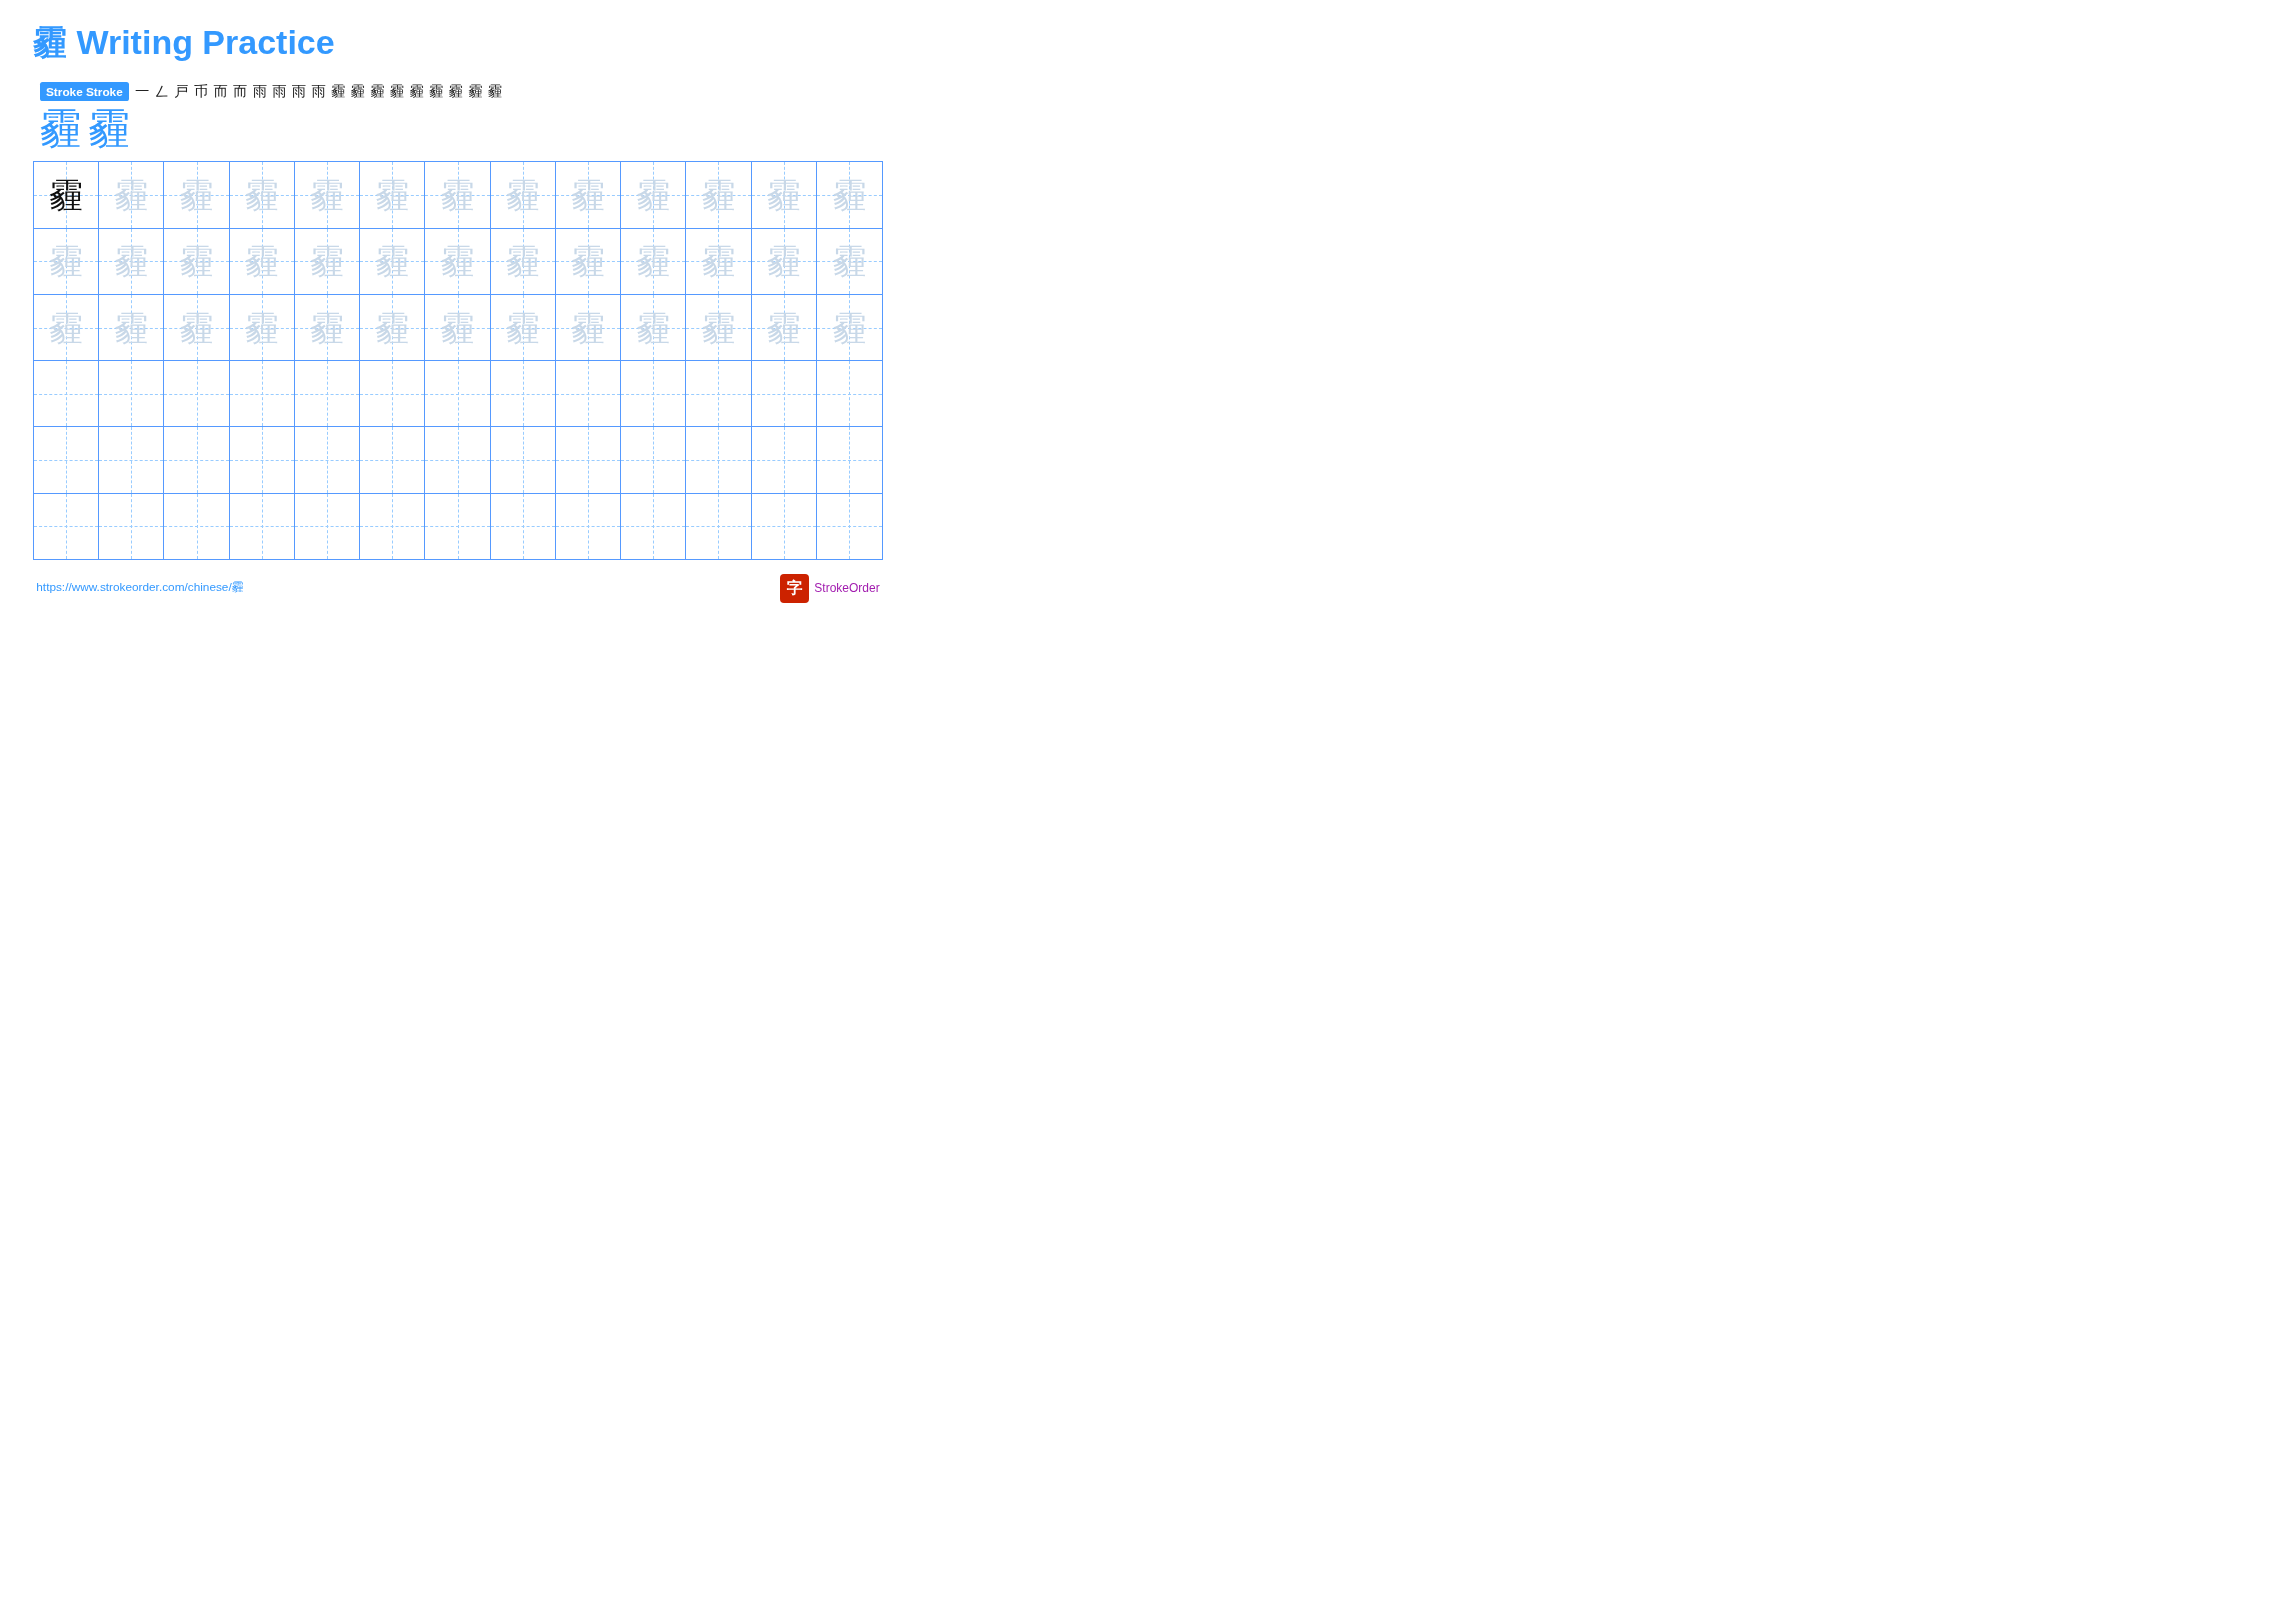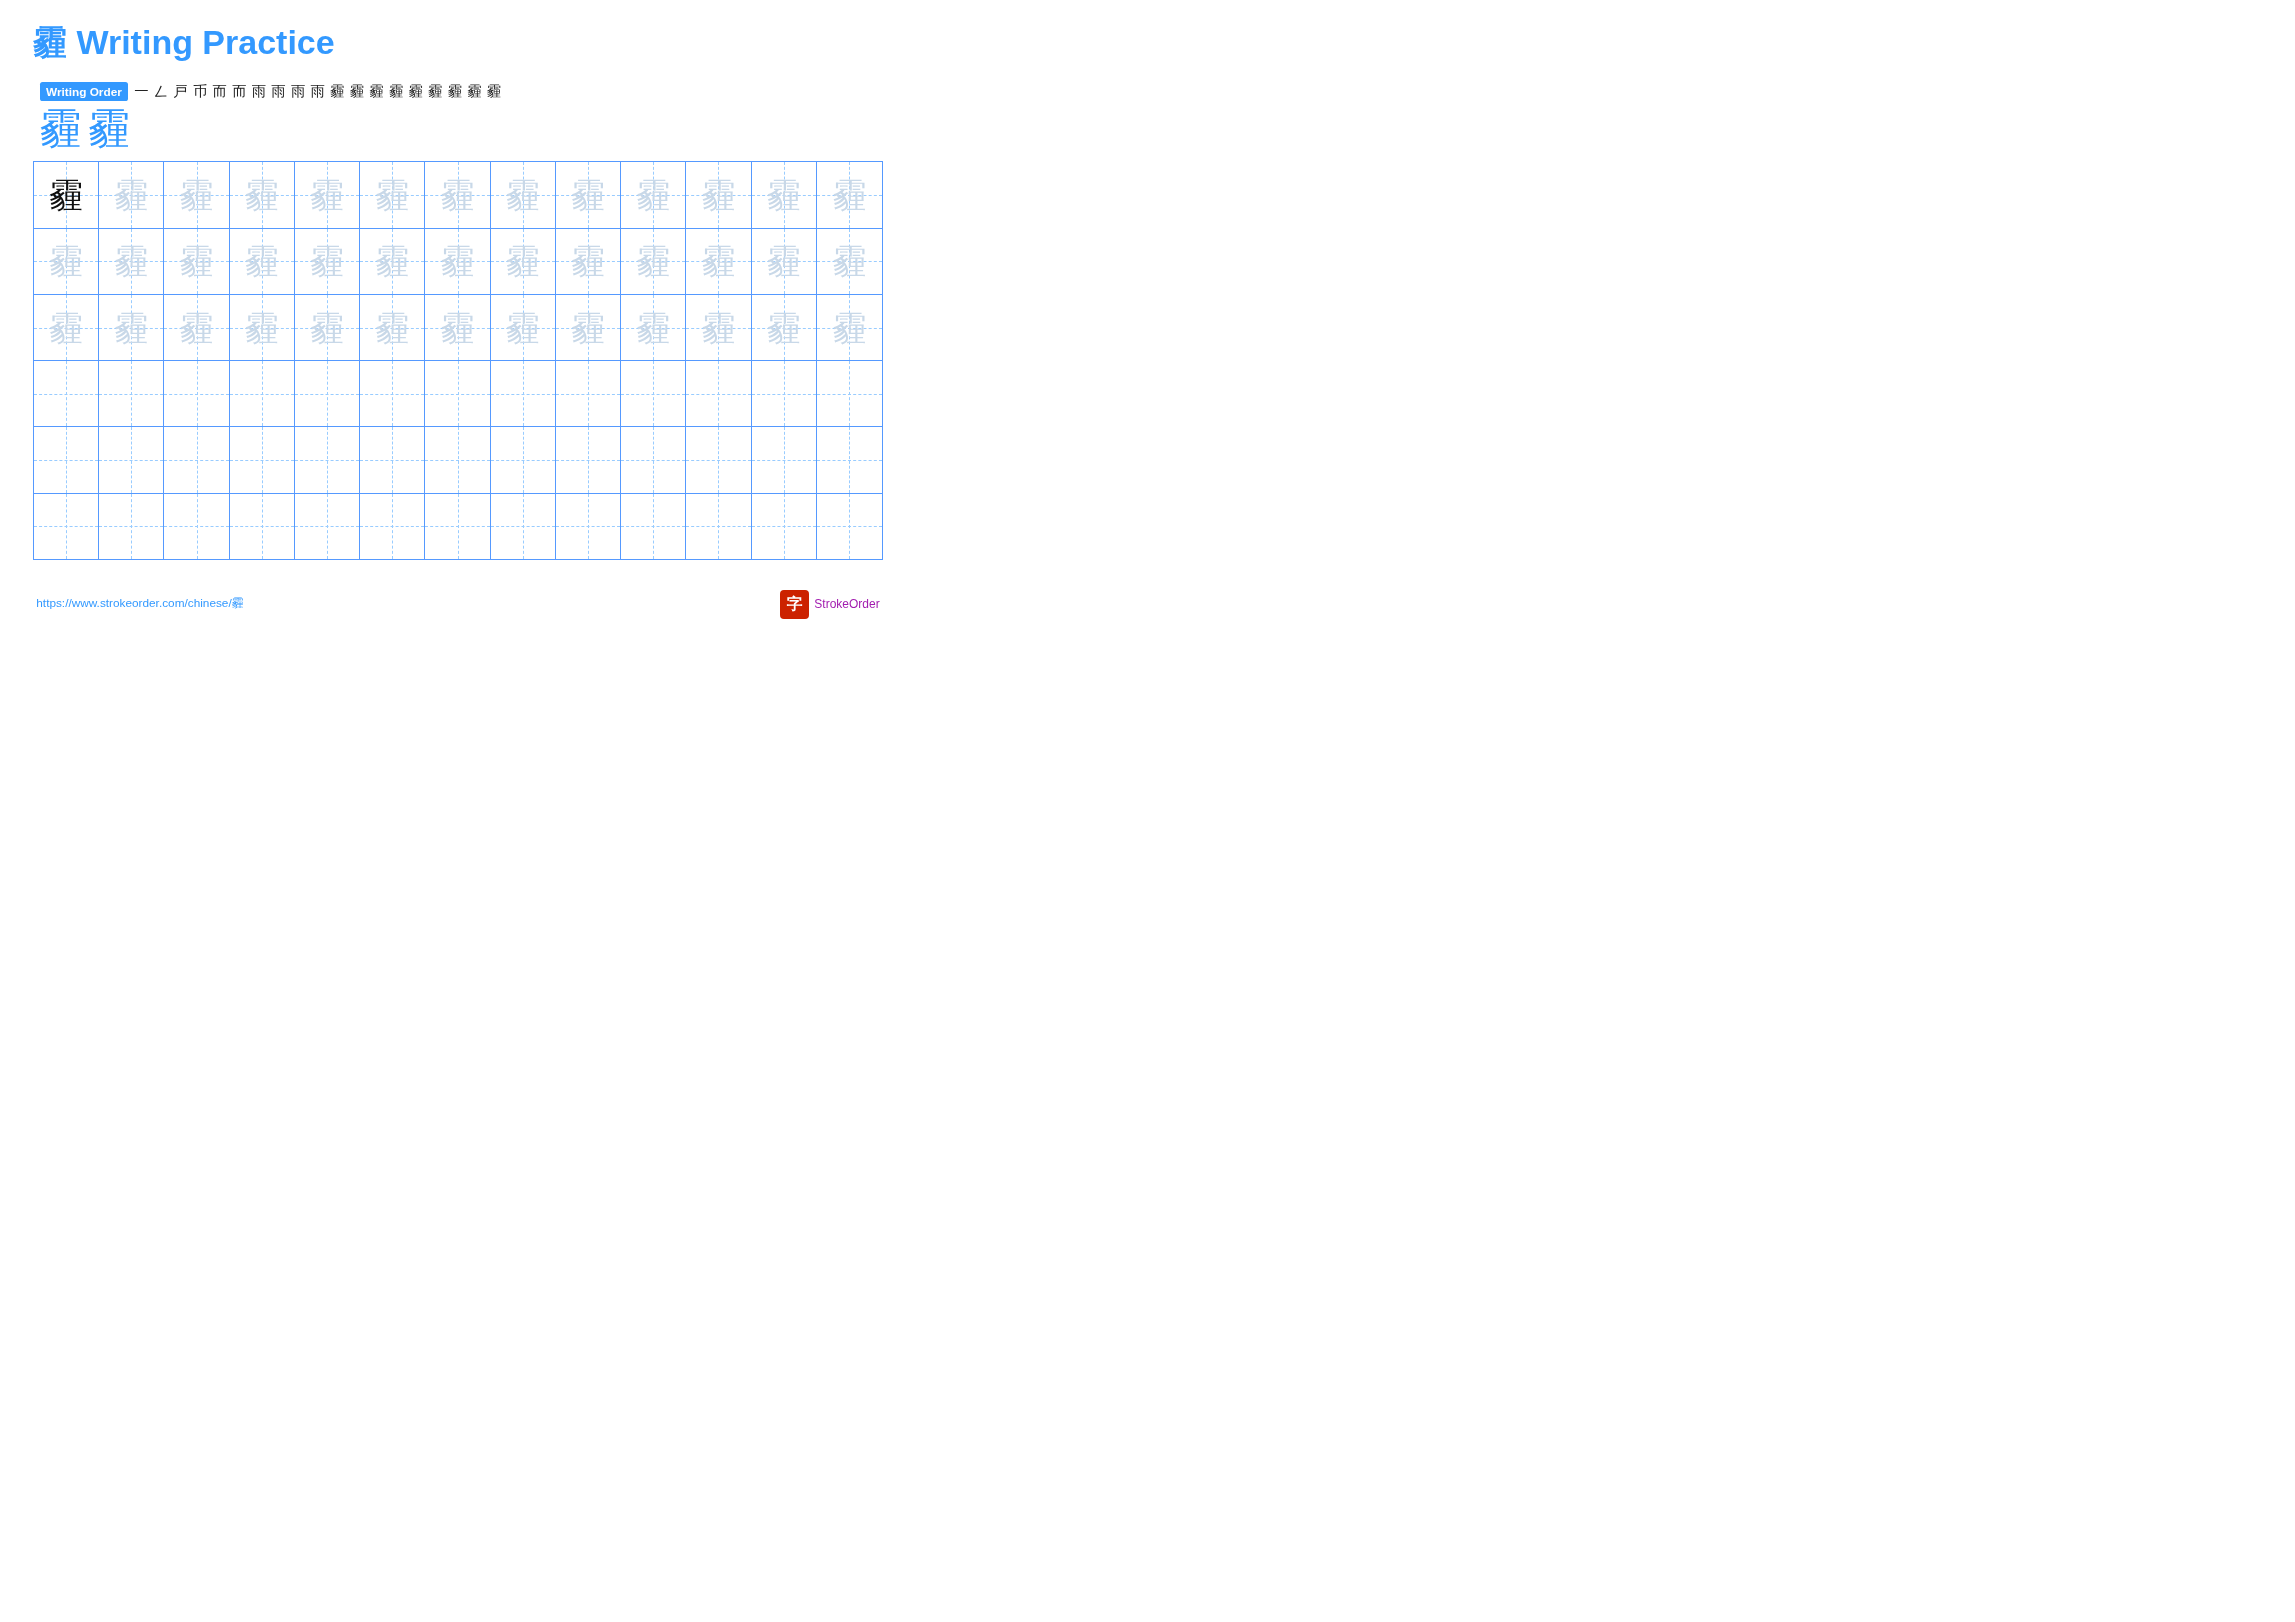--- a/index.html
+++ b/index.html
@@ -137,21 +137,21 @@
     
     .grid-row.empty-row .grid-cell {
       min-height: 62px;
     }
 
     
     .footer {
       display: flex;
       justify-content: space-between;
       align-items: center;
-      margin-top: 30px;
+      margin-top: 14px;
       padding: 0 3.3px;
     }
     .footer-url {
       color: #3399ff;
       font-size: 11.8px;
       text-decoration: none;
     }
     .footer-logo {
       display: flex;
       align-items: center;
@@ -179,21 +179,21 @@
 <body>
 
 <div class="title-section">
   <h1>
     <span class="title-kanji">霾</span>
     <span class="title-text"> Writing Practice</span>
   </h1>
 </div>
 
 <div class="stroke-order-section">
-  <div class="stroke-order-badge">Writing Order</div>
+  <div class="stroke-order-badge">Stroke Stroke</div>
   <div class="stroke-chars">
 
   <span class="stroke-char">一</span>
       <span class="stroke-char">𠃋</span>
       <span class="stroke-char">戸</span>
       <span class="stroke-char">币</span>
       <span class="stroke-char">而</span>
       <span class="stroke-char">而</span>
       <span class="stroke-char">雨</span>
       <span class="stroke-char">雨</span>

